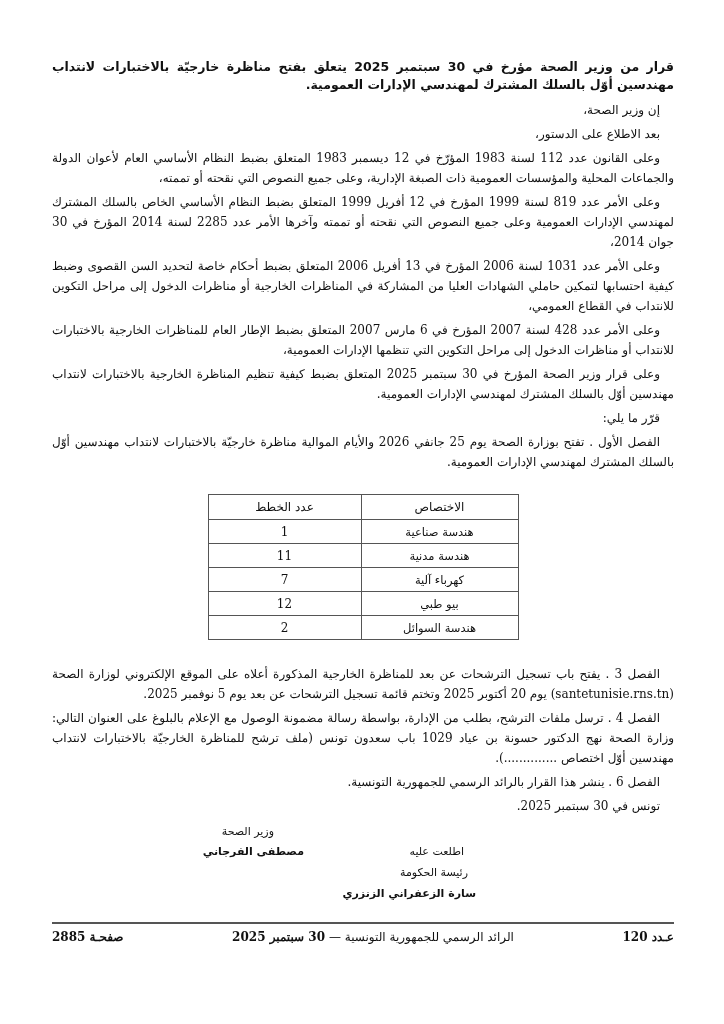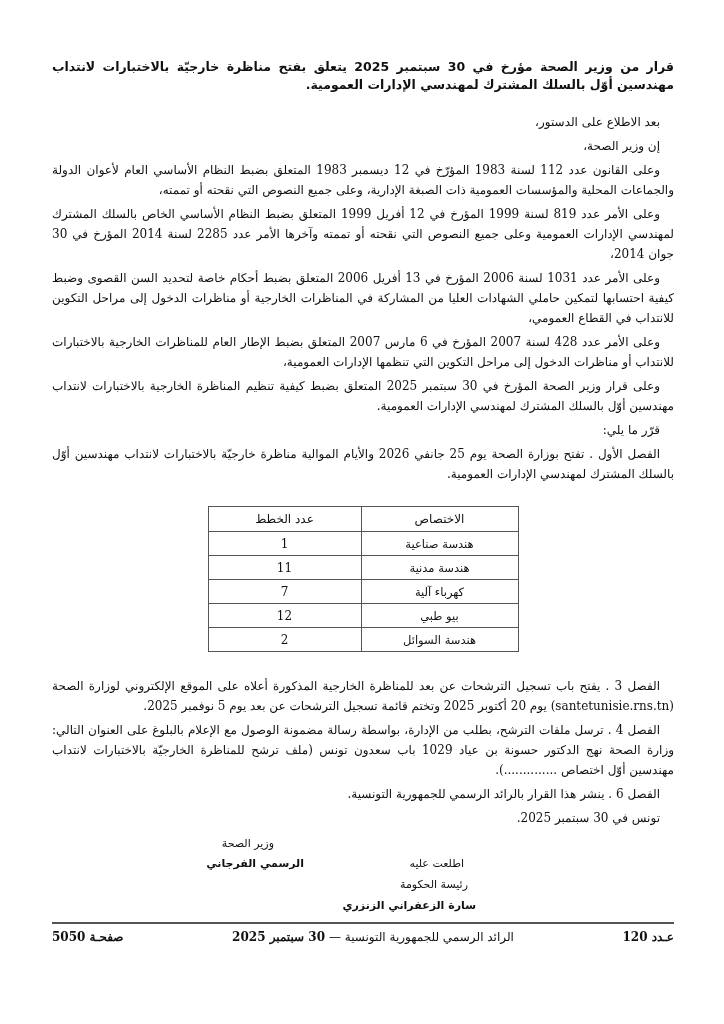--- a/index.html
+++ b/index.html
@@ -8,21 +8,21 @@
     font-family: "DejaVu Serif", "Liberation Serif", serif;
     color: #111;
   }
   .page {
     position: absolute; left: 52px; top: 58px; width: 622px;
     direction: rtl; text-align: justify;
     font-size: 12px; line-height: 20px;
   }
   .title {
     font-family: "DejaVu Sans", "Liberation Sans", sans-serif;
-    font-weight: bold; font-size: 12.5px; line-height: 18px; margin: 0 0 18px 0;
+    font-weight: bold; font-size: 12.5px; line-height: 18px; margin: 0 0 6px 0;
   }
   .p { margin: 0 0 4px 0; text-indent: 14px; }
   .sp { font-family: "DejaVu Sans", "Liberation Sans", sans-serif; font-size: 11.5px; }
   .tbl-wrap { display: flex; justify-content: center; margin: 22px 0 24px 0; }
   table {
     border-collapse: collapse; width: 311px; direction: rtl;
     font-size: 12px;
   }
   td, th {
     border: 1px solid #555; height: 23px; text-align: center; padding: 0;
@@ -40,22 +40,22 @@
     font-size: 12px; font-weight: bold;
   }
   .footer .mid { font-weight: normal; }
   .footer .mid b { font-weight: bold; }
 </style>
 </head>
 <body>
 
 <div class="page">
   <p class="title">قرار من وزير الصحة مؤرخ في 30 سبتمبر 2025 يتعلق بفتح مناظرة خارجيّة بالاختبارات لانتداب مهندسين أوّل بالسلك المشترك لمهندسي الإدارات العمومية.</p>
+  <p class="p">إن وزير الصحة،</p>
   <p class="p">بعد الاطلاع على الدستور،</p>
-  <p class="p">إن وزير الصحة،</p>
   <p class="p">وعلى القانون عدد 112 لسنة 1983 المؤرّخ في 12 ديسمبر 1983 المتعلق بضبط النظام الأساسي العام لأعوان الدولة والجماعات المحلية والمؤسسات العمومية ذات الصبغة الإدارية، وعلى جميع النصوص التي نقحته أو تممته،</p>
   <p class="p">وعلى الأمر عدد 819 لسنة 1999 المؤرخ في 12 أفريل 1999 المتعلق بضبط النظام الأساسي الخاص بالسلك المشترك لمهندسي الإدارات العمومية وعلى جميع النصوص التي نقحته أو تممته وآخرها الأمر عدد 2285 لسنة 2014 المؤرخ في 30 جوان 2014،</p>
   <p class="p">وعلى الأمر عدد 1031 لسنة 2006 المؤرخ في 13 أفريل 2006 المتعلق بضبط أحكام خاصة لتحديد السن القصوى وضبط كيفية احتسابها لتمكين حاملي الشهادات العليا من المشاركة في المناظرات الخارجية أو مناظرات الدخول إلى مراحل التكوين للانتداب في القطاع العمومي،</p>
   <p class="p">وعلى الأمر عدد 428 لسنة 2007 المؤرخ في 6 مارس 2007 المتعلق بضبط الإطار العام للمناظرات الخارجية بالاختبارات للانتداب أو مناظرات الدخول إلى مراحل التكوين التي تنظمها الإدارات العمومية،</p>
   <p class="p">وعلى قرار وزير الصحة المؤرخ في 30 سبتمبر 2025 المتعلق بضبط كيفية تنظيم المناظرة الخارجية بالاختبارات لانتداب مهندسين أوّل بالسلك المشترك لمهندسي الإدارات العمومية.</p>
   <p class="p">قرّر ما يلي:</p>
   <p class="p">الفصل الأول . تفتح بوزارة الصحة يوم 25 جانفي 2026 والأيام الموالية مناظرة خارجيّة بالاختبارات لانتداب مهندسين أوّل بالسلك المشترك لمهندسي الإدارات العمومية.</p>
 
   <div class="tbl-wrap">
     <table>
@@ -88,28 +88,28 @@
       </table>
   </div>
 
   <p class="p">الفصل 3 . يفتح باب تسجيل الترشحات عن بعد للمناظرة الخارجية المذكورة أعلاه على الموقع الإلكتروني لوزارة الصحة (santetunisie.rns.tn) يوم 20 أكتوبر 2025 وتختم قائمة تسجيل الترشحات عن بعد يوم 5 نوفمبر 2025.</p>
   <p class="p">الفصل 4 . ترسل ملفات الترشح، بطلب من الإدارة، بواسطة رسالة مضمونة الوصول مع الإعلام بالبلوغ على العنوان التالي: وزارة الصحة نهج الدكتور حسونة بن عياد 1029 باب سعدون تونس (ملف ترشح للمناظرة الخارجيّة بالاختبارات لانتداب مهندسين أوّل اختصاص ..............).</p>
   <p class="p">الفصل 6 . ينشر هذا القرار بالرائد الرسمي للجمهورية التونسية.</p>
   <p class="p">تونس في 30 سبتمبر 2025.</p>
 
   <div class="sig">
     <div style="right:400px; top:2px;">وزير الصحة</div>
-    <div class="b" style="right:370px; top:22px;">الرسمي الفرجاني</div>
+    <div class="b" style="right:370px; top:22px;">مصطفى الفرجاني</div>
     <div style="right:210px; top:22px;">اطلعت عليه</div>
     <div style="right:206px; top:43px;">رئيسة الحكومة</div>
     <div class="b" style="right:198px; top:64px;">سارة الزعفراني الزنزري</div>
   </div>
 </div>
 
 <div class="footer">
   <span>عـدد 120</span>
   <span class="mid">
     <span>الرائد الرسمي للجمهورية التونسية</span>
     <span>—</span>
     <b>30 سبتمبر 2025</b>
   </span>
-  <span>صفحـة 5050</span>
+  <span>صفحـة 2885</span>
 </div>
 
 </body></html>

